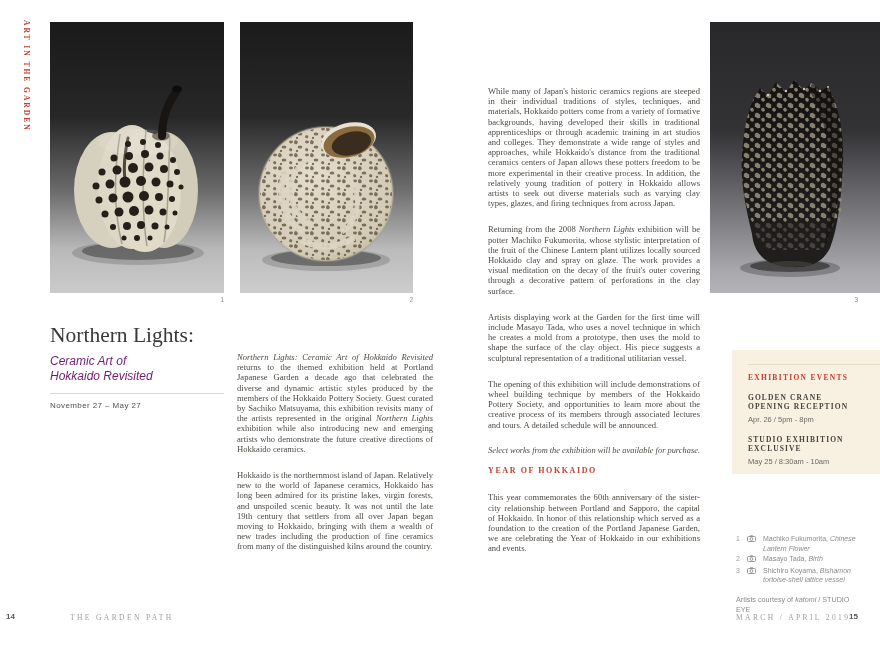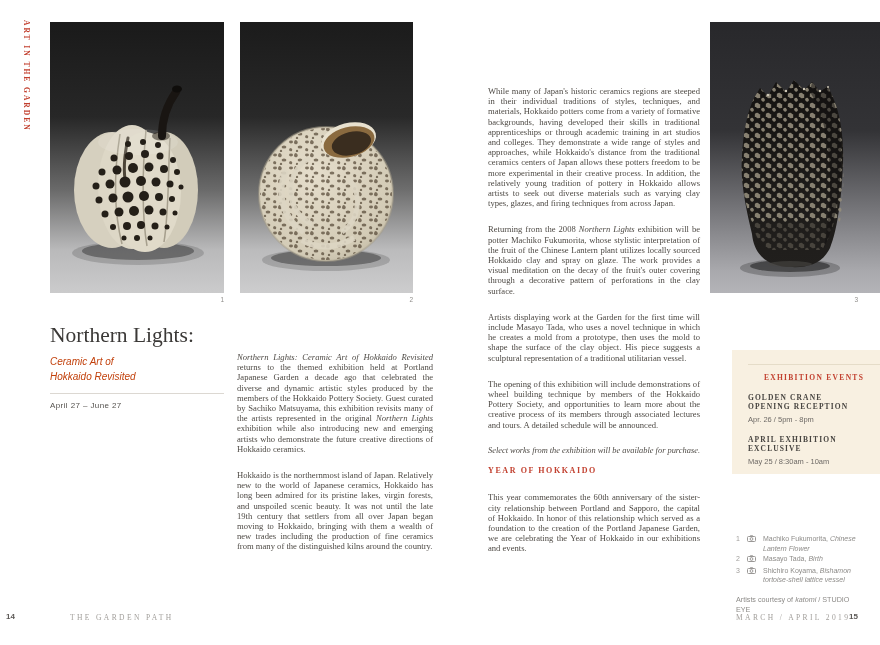--- a/index.html
+++ b/index.html
@@ -14,38 +14,38 @@
   .photo3{left:710px;top:22px;width:170px;height:271px;}
   .photo-num{position:absolute;font-family:"Liberation Sans",sans-serif;font-size:6.5px;
         color:#8f8d8a;text-align:right;}
   .num1{left:50px;top:296px;width:174px;}
   .num2{left:240px;top:296px;width:173px;}
   .num3{left:710px;top:296px;width:148px;}
 
   .title-block{position:absolute;left:50px;top:325px;width:182px;}
   .title-block h1{margin:0;font-size:21.5px;font-weight:400;color:#3b3937;line-height:1;}
   .subtitle{margin-top:7px;font-family:"Liberation Sans",sans-serif;font-style:italic;
-        font-size:10px;line-height:15px;color:#c2410c;}
+        font-size:12px;line-height:15px;color:#701a75;}
   .rule{margin-top:9px;width:174px;border-top:1px solid #dcd8d2;}
   .dates{margin-top:7px;font-family:"Liberation Sans",sans-serif;font-size:8px;
         letter-spacing:.4px;color:#55524e;}
 
   .col{position:absolute;font-size:8.6px;line-height:10.2px;text-align:justify;}
   .col p{margin:16px 0 10px 0;}
   .col1{left:237px;top:336px;width:196px;}
   .col2{left:488px;top:70px;width:212px;}
   .note-italic{font-style:italic;white-space:nowrap;font-size:8.4px;}
   .red-heading{margin:0 0 10px 0;font-size:8px;font-weight:700;letter-spacing:1.6px;
         color:#c2402f;}
 
   .events-box{position:absolute;left:732px;top:350px;width:148px;height:124px;
         background:#f8f0e1;}
   .events-rule{margin:14px 0 0 16px;border-top:1px solid #e5dcc8;}
   .events-box h3{margin:8px 0 0 16px;font-size:7.5px;font-weight:700;
-        letter-spacing:1.3px;color:#c2402f;text-align:center;}
+        letter-spacing:1.3px;color:#c2402f;}
   .event-title{margin:11px 0 0 16px;font-size:7.5px;font-weight:700;letter-spacing:1.1px;
         color:#474440;line-height:9px;}
   .event-time{margin:4px 0 0 16px;font-family:"Liberation Sans",sans-serif;
         font-size:7.5px;color:#6e6a66;}
 
   .credits{position:absolute;left:736px;top:534px;width:128px;
         font-family:"Liberation Sans",sans-serif;font-size:7px;line-height:9.6px;
         color:#8d8b88;}
   .credit-row{display:grid;grid-template-columns:8px 13px 1fr;column-gap:3px;
         margin-bottom:1px;}
@@ -232,21 +232,21 @@
   </figure>
   <div class="photo-num num3">3</div>
 
   <header class="title-block">
     <h1>Northern Lights:</h1>
     <div class="subtitle">
       <div>Ceramic Art of</div>
       <div>Hokkaido Revisited</div>
     </div>
     <div class="rule"></div>
-    <div class="dates">April 27 – June 27</div>
+    <div class="dates">November 27 – May 27</div>
   </header>
 
   <section class="col col1">
     <p><em>Northern Lights: Ceramic Art of Hokkaido Revisited</em><span> returns to the themed exhibition held at Portland Japanese Garden a decade ago that celebrated the diverse and dynamic artistic styles produced by the members of the Hokkaido Pottery Society. Guest curated by Sachiko Matsuyama, this exhibition revisits many of the artists represented in the original </span><em>Northern Lights</em><span> exhibition while also introducing new and emerging artists who demonstrate the future creative directions of Hokkaido ceramics.</span></p>
     <p>Hokkaido is the northernmost island of Japan. Relatively new to the world of Japanese ceramics, Hokkaido has long been admired for its pristine lakes, virgin forests, and unspoiled scenic beauty. It was not until the late 19th century that settlers from all over Japan began moving to Hokkaido, bringing with them a wealth of new trades including the production of fine ceramics from many of the distinguished kilns around the country.</p>
   </section>
 
   <section class="col col2">
     <p>While many of Japan's historic ceramics regions are steeped in their individual traditions of styles, techniques, and materials, Hokkaido potters come from a variety of formative backgrounds, having developed their skills in traditional apprenticeships or through academic training in art studios and colleges. They demonstrate a wide range of styles and approaches, while Hokkaido's distance from the traditional ceramics centers of Japan allows these potters freedom to be more experimental in their creative process. In addition, the relatively young tradition of pottery in Hokkaido allows artists to seek out diverse materials such as varying clay types, glazes, and firing techniques from across Japan.</p>
     <p><span>Returning from the 2008 </span><em>Northern Lights</em><span> exhibition will be potter Machiko Fukumorita, whose stylistic interpretation of the fruit of the Chinese Lantern plant utilizes locally sourced Hokkaido clay and spray on glaze. The work provides a visual meditation on the decay of the fruit's outer covering through a decorative pattern of perforations in the clay surface.</span></p>
@@ -262,21 +262,21 @@
     <h3>EXHIBITION EVENTS</h3>
     <div class="event">
       <div class="event-title">
         <div>GOLDEN CRANE</div>
         <div>OPENING RECEPTION</div>
       </div>
       <div class="event-time">Apr. 26 / 5pm - 8pm</div>
     </div>
     <div class="event">
       <div class="event-title">
-        <div>APRIL EXHIBITION</div>
+        <div>STUDIO EXHIBITION</div>
         <div>EXCLUSIVE</div>
       </div>
       <div class="event-time">May 25 / 8:30am - 10am</div>
     </div>
   </aside>
 
   <div class="credits">
     <div class="credit-row">
       <span class="c-num">1</span>
       <span class="c-icon"><svg width="9" height="7" viewBox="0 0 9 7">

